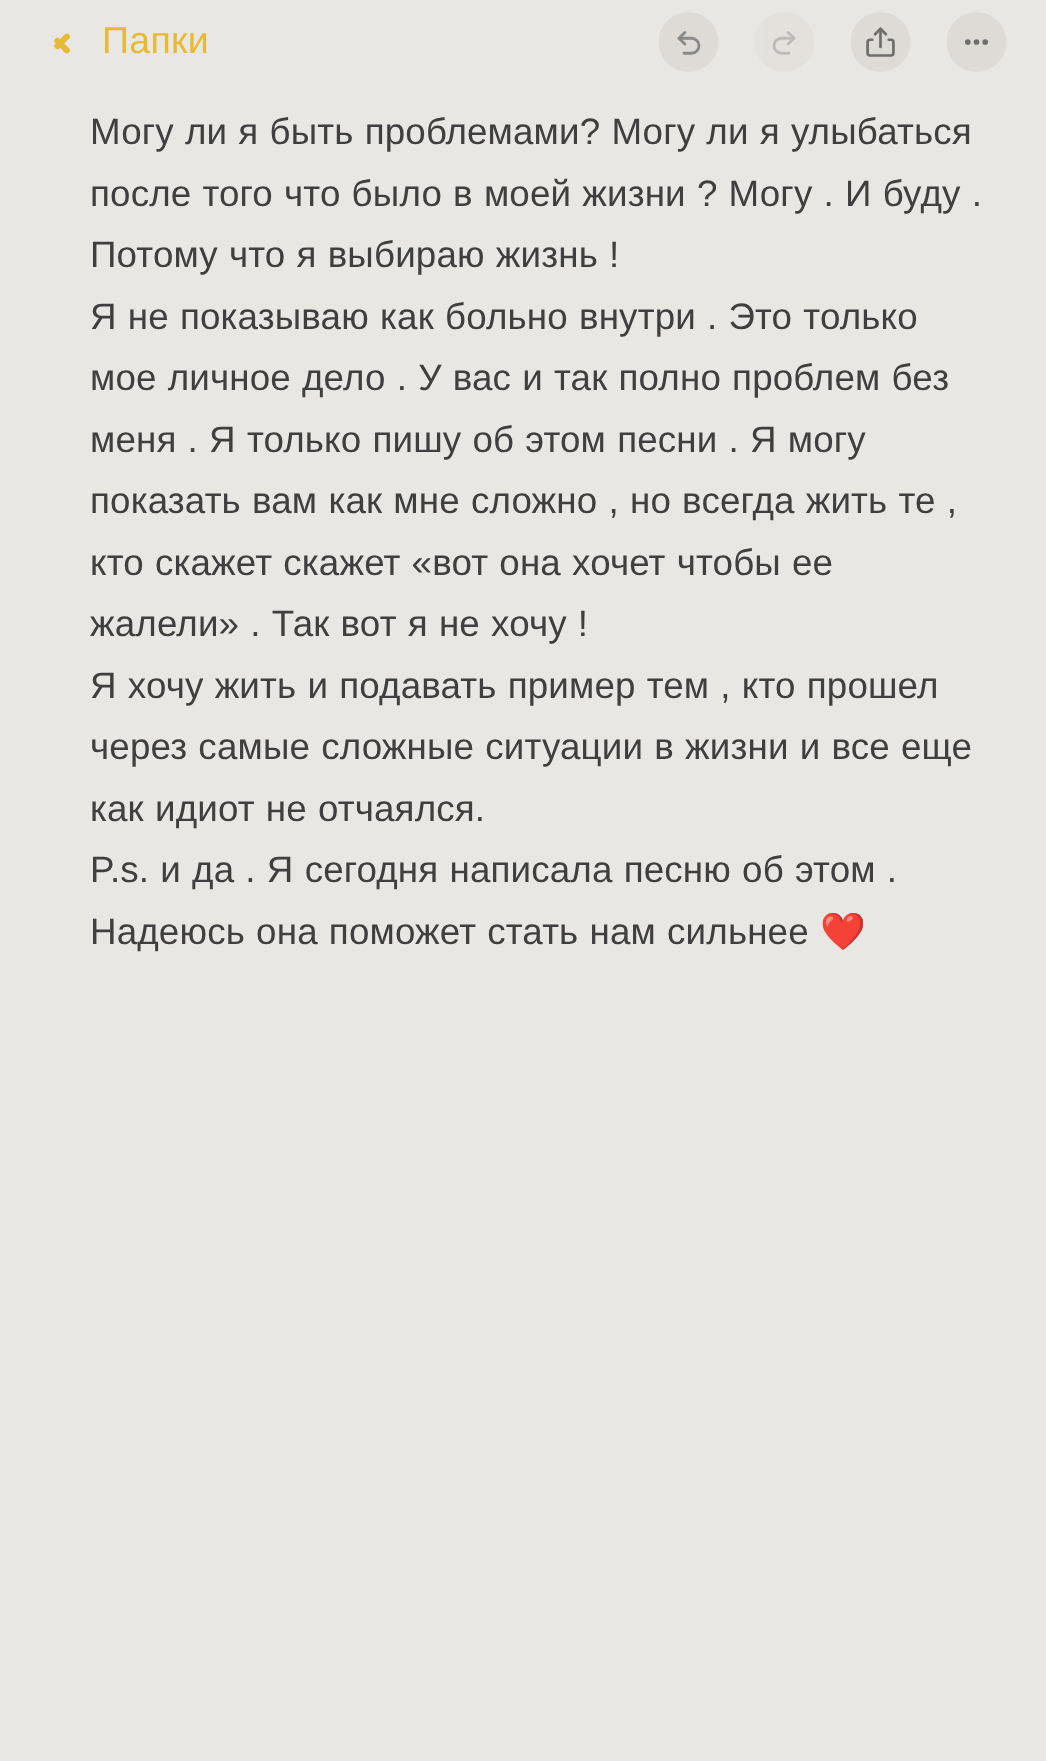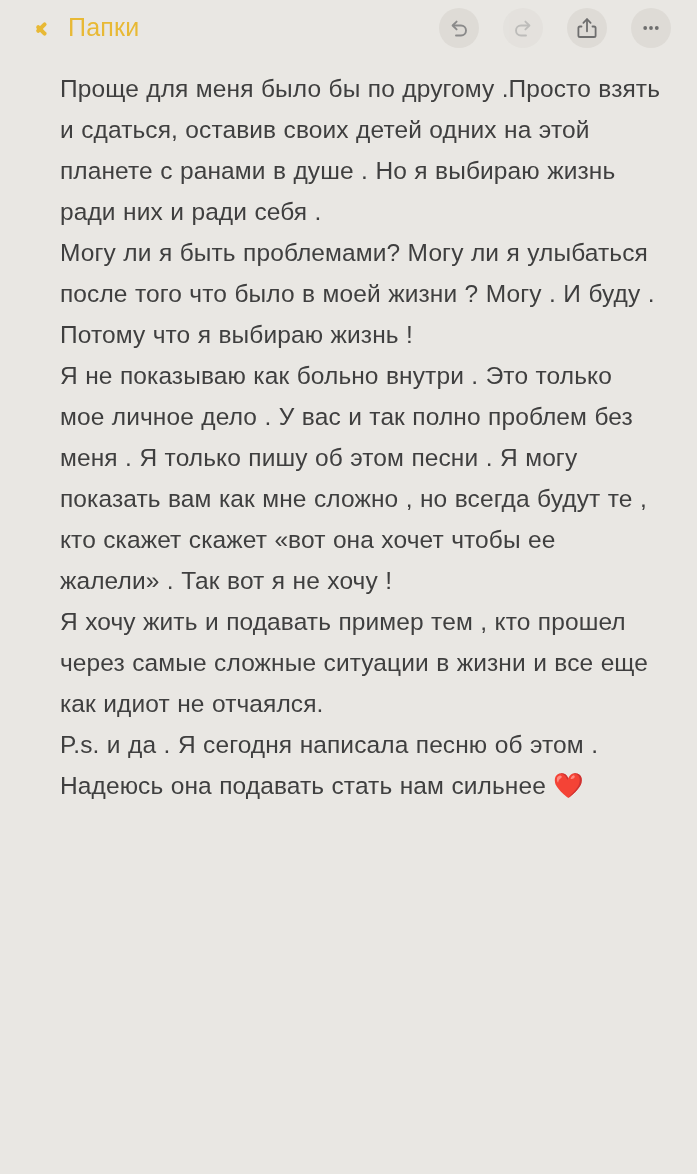--- a/index.html
+++ b/index.html
@@ -160,20 +160,19 @@
           <circle cx="6.2" cy="12" r="1.9" fill="#6e6e6e"></circle>
           <circle cx="12" cy="12" r="1.9" fill="#6e6e6e"></circle>
           <circle cx="17.8" cy="12" r="1.9" fill="#6e6e6e"></circle>
         </svg>
       </div>
 
     </div>
   </div>
 
   <div class="note-body">
-    <p class="para">Проще для меня было бы по другому .Просто взять и сдаться,  оставив своих детей одних на этой планете с ранами в душе .  Но я выбираю жизнь ради них и  ради себя .</p>
     <p class="para">Могу ли я быть проблемами? Могу ли я улыбаться после того что было в моей жизни ? Могу . И буду . Потому что я выбираю жизнь !</p>
-    <p class="para">Я не показываю как больно внутри . Это только мое личное дело . У вас и так полно проблем без меня . Я только пишу об этом песни . Я могу показать вам как мне сложно , но всегда будут те , кто  скажет скажет «вот она хочет чтобы ее жалели» . Так вот я не хочу !</p>
+    <p class="para">Я не показываю как больно внутри . Это только мое личное дело . У вас и так полно проблем без меня . Я только пишу об этом песни . Я могу показать вам как мне сложно , но всегда жить те , кто  скажет скажет «вот она хочет чтобы ее жалели» . Так вот я не хочу !</p>
     <p class="para">Я хочу жить и подавать пример тем , кто прошел через самые сложные ситуации в жизни и все еще как идиот не отчаялся.</p>
-    <p class="para">P.s. и да . Я сегодня написала песню об этом . Надеюсь она подавать стать нам сильнее ❤️</p>
+    <p class="para">P.s. и да . Я сегодня написала песню об этом . Надеюсь она поможет стать нам сильнее ❤️</p>
   </div>
 
 </div>
 
 </body></html>

